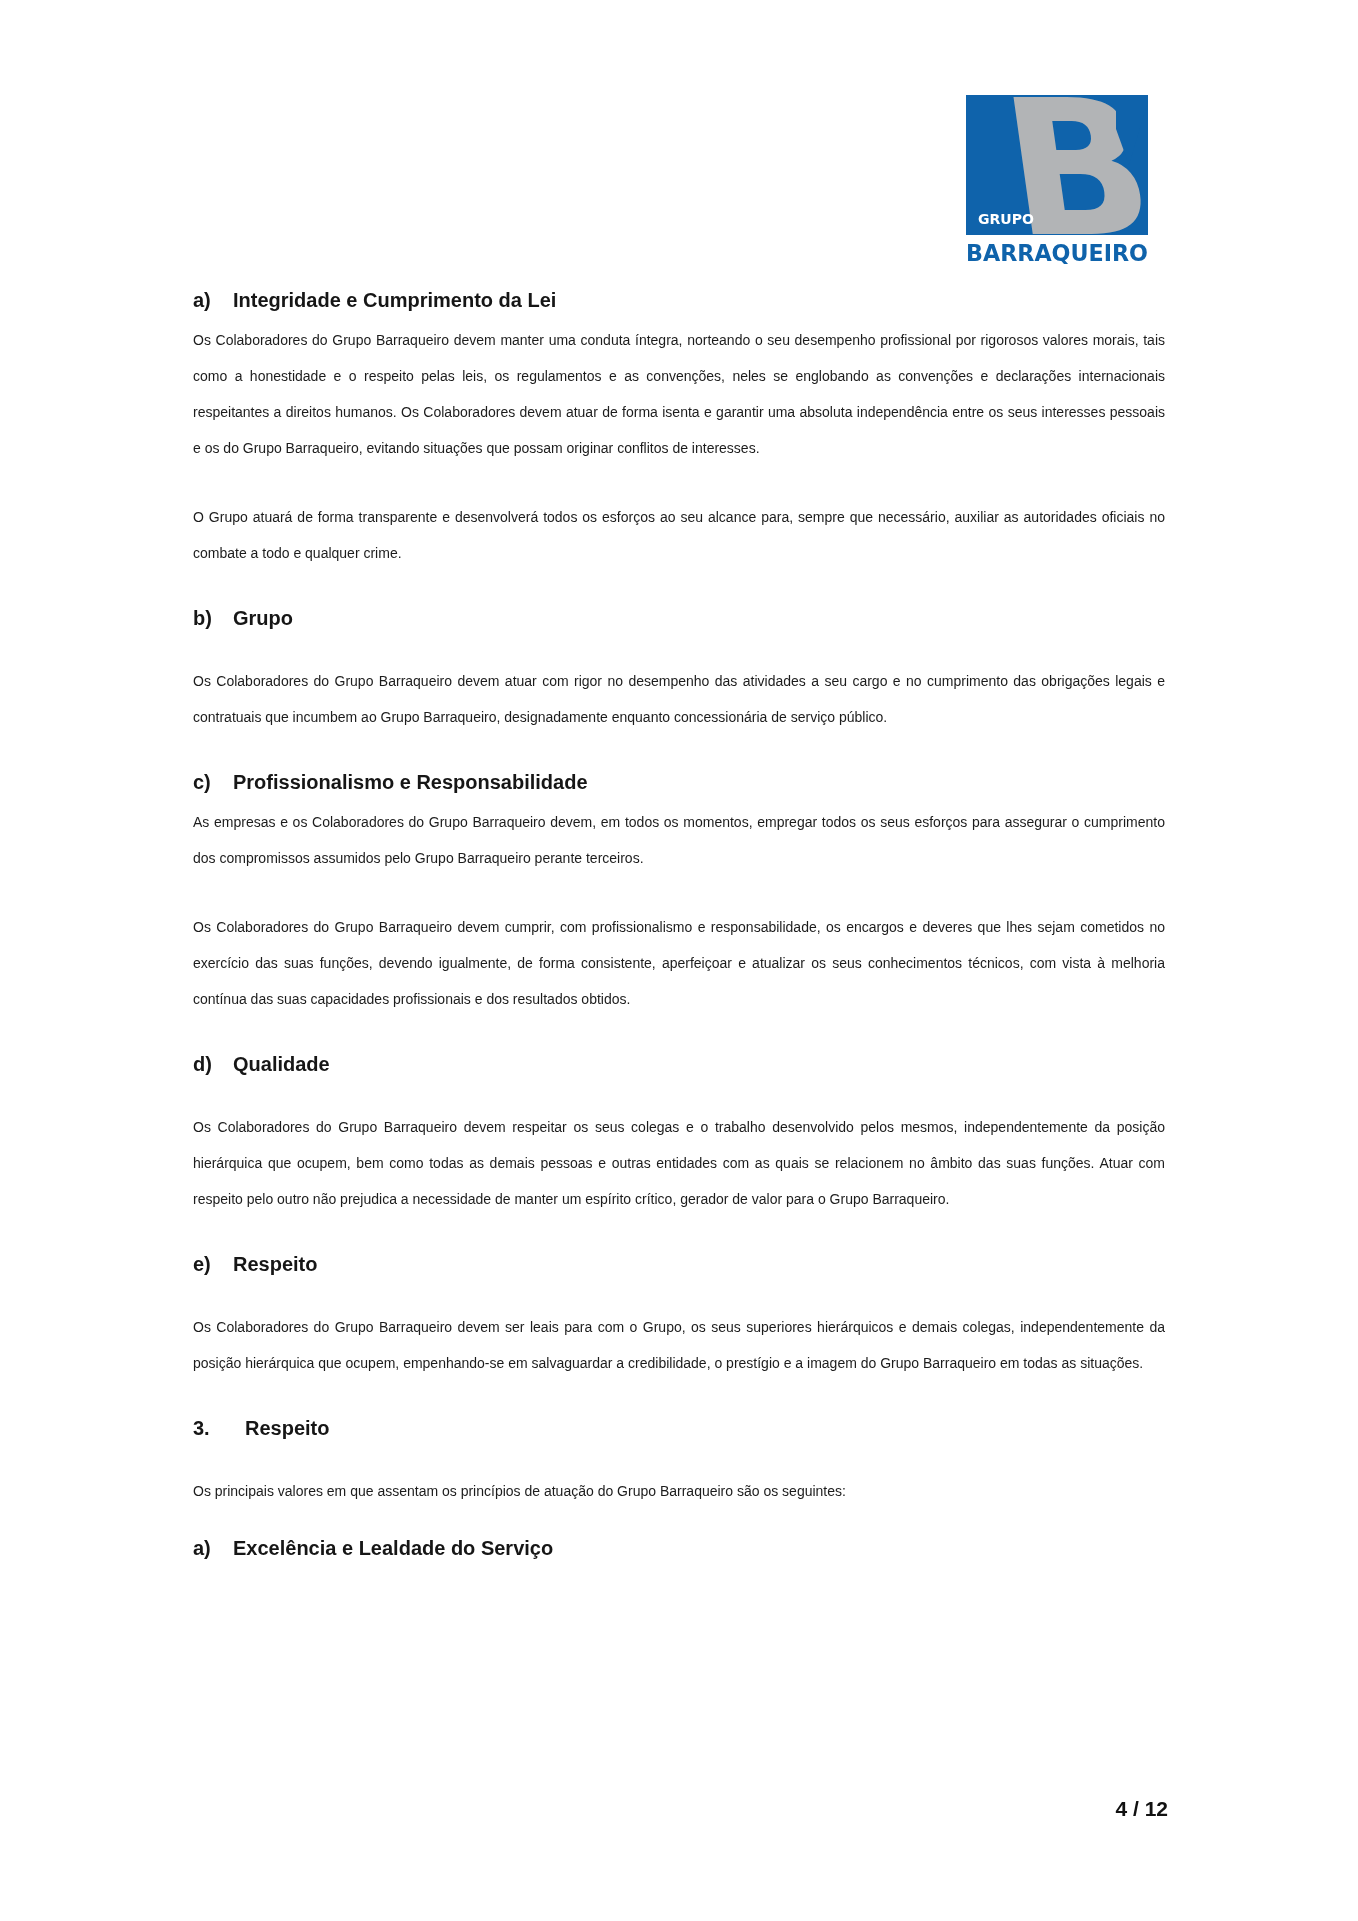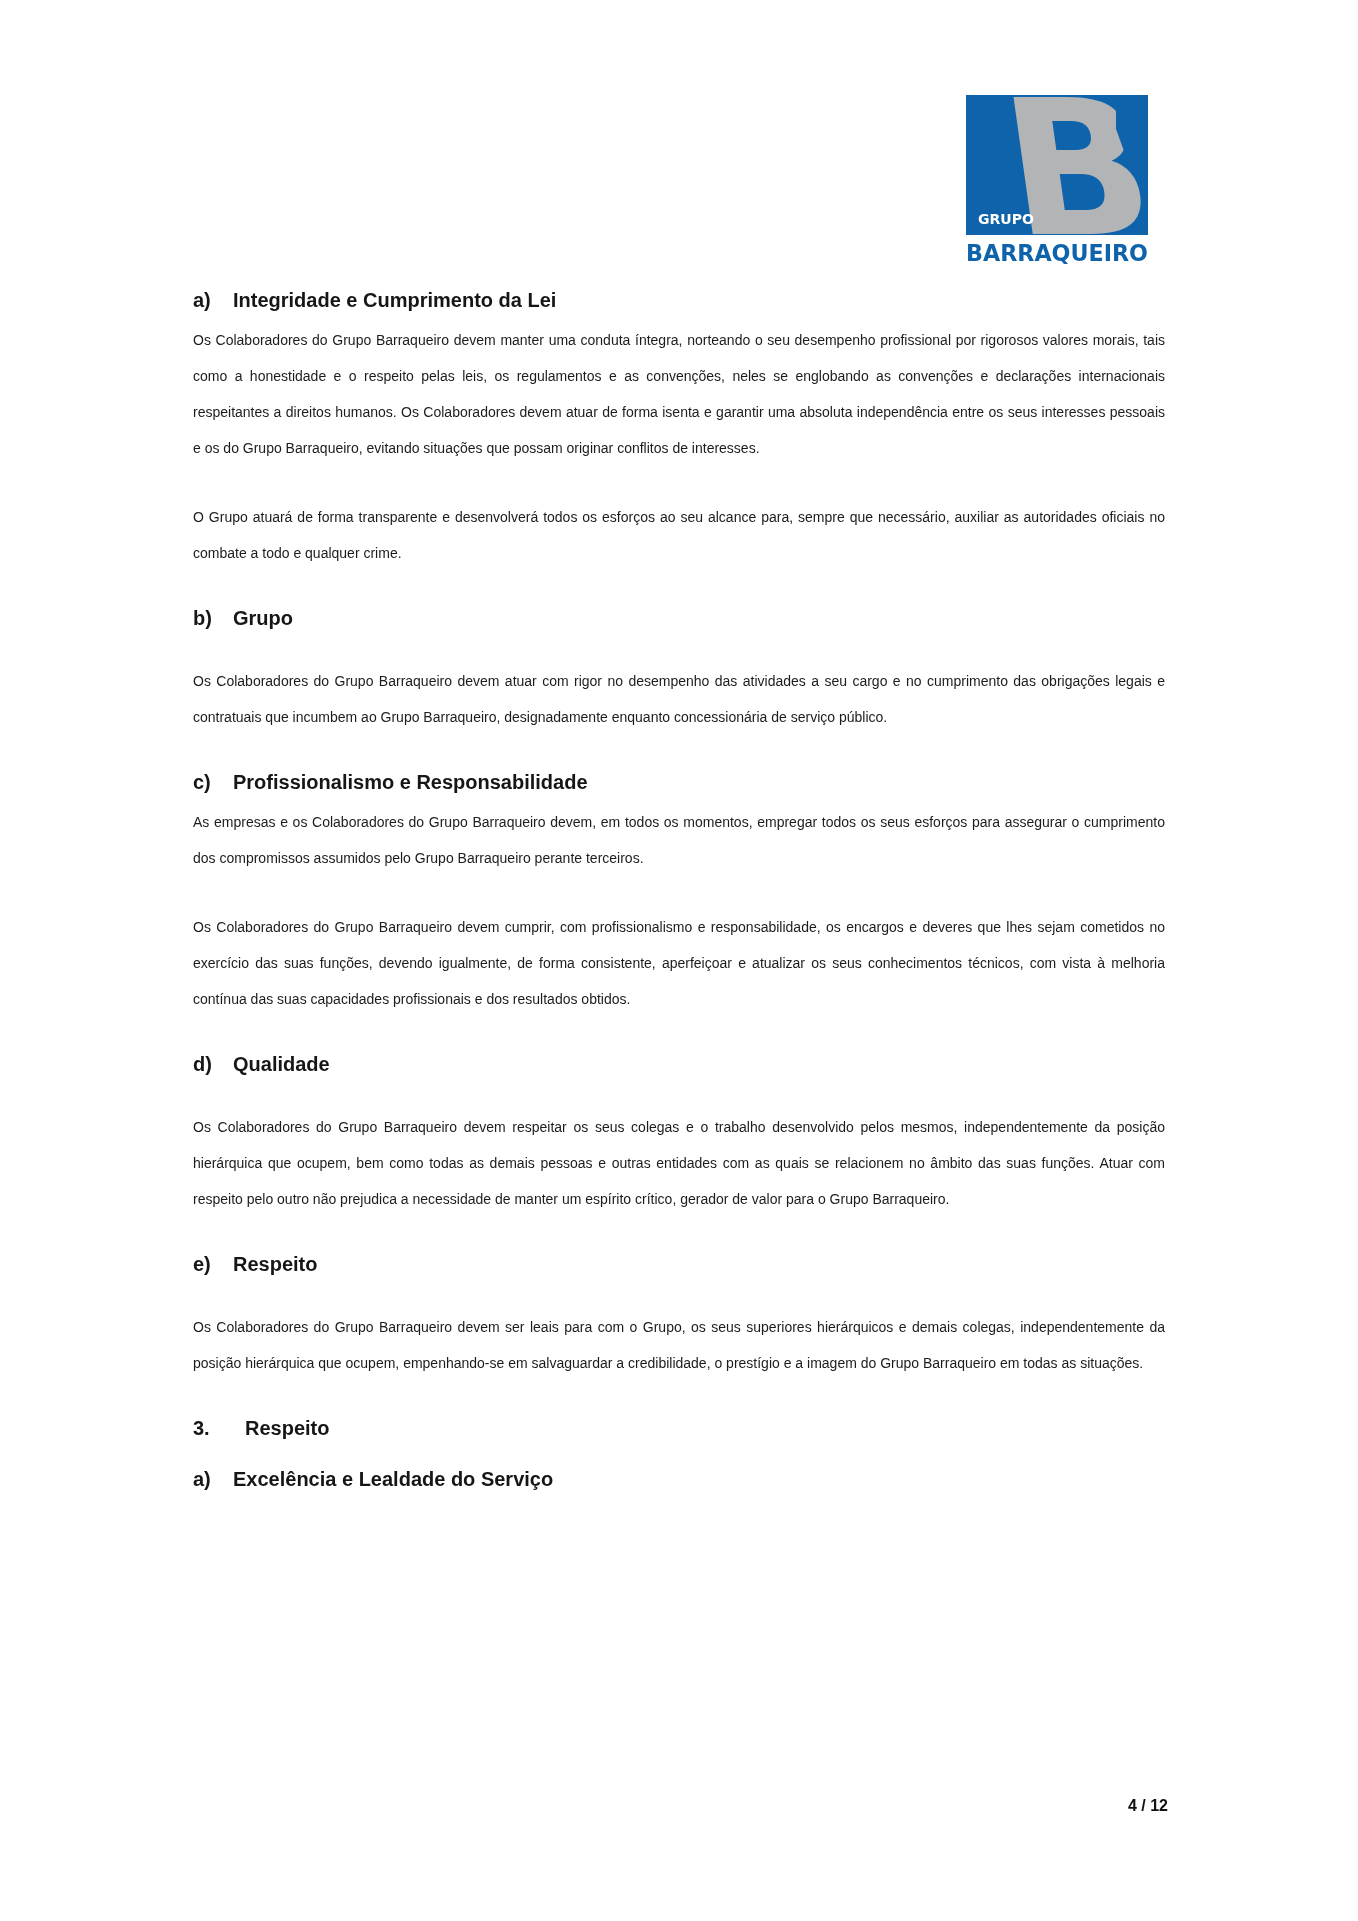--- a/index.html
+++ b/index.html
@@ -49,21 +49,21 @@
     text-align: justify;
     color: #1c1c1c;
   }
   p.body:last-child { margin-bottom: 0; margin-top: 33px; }
 
   
   .footer {
     position: absolute;
     top: 1797px;
     right: 190px;
-    font-size: 16px;
+    font-size: 21px;
     font-weight: bold;
     color: #111111;
     text-align: right;
   }
 </style>
 </head>
 <body>
 
 <div class="page">
 
@@ -130,20 +130,21 @@
         <span class="title">Respeito</span>
       </h2>
     <p class="body">Os Colaboradores do Grupo Barraqueiro devem ser leais para com o Grupo, os seus superiores hierárquicos e demais colegas, independentemente da posição hierárquica que ocupem, empenhando-se em salvaguardar a credibilidade, o prestígio e a imagem do Grupo Barraqueiro em todas as situações.</p>
       </section>
 
     <section class="doc-section">
       <h2 class="heading num">
         <span class="label">3.</span>
         <span class="title">Respeito</span>
       </h2>
+    <p class="body">Os principais valores em que assentam os princípios de atuação do Grupo Barraqueiro são os seguintes:</p>
       </section>
 
     <section class="doc-section tight">
       <h2 class="heading">
         <span class="label">a)</span>
         <span class="title">Excelência e Lealdade do Serviço</span>
       </h2>
     </section>
   </main>
 

